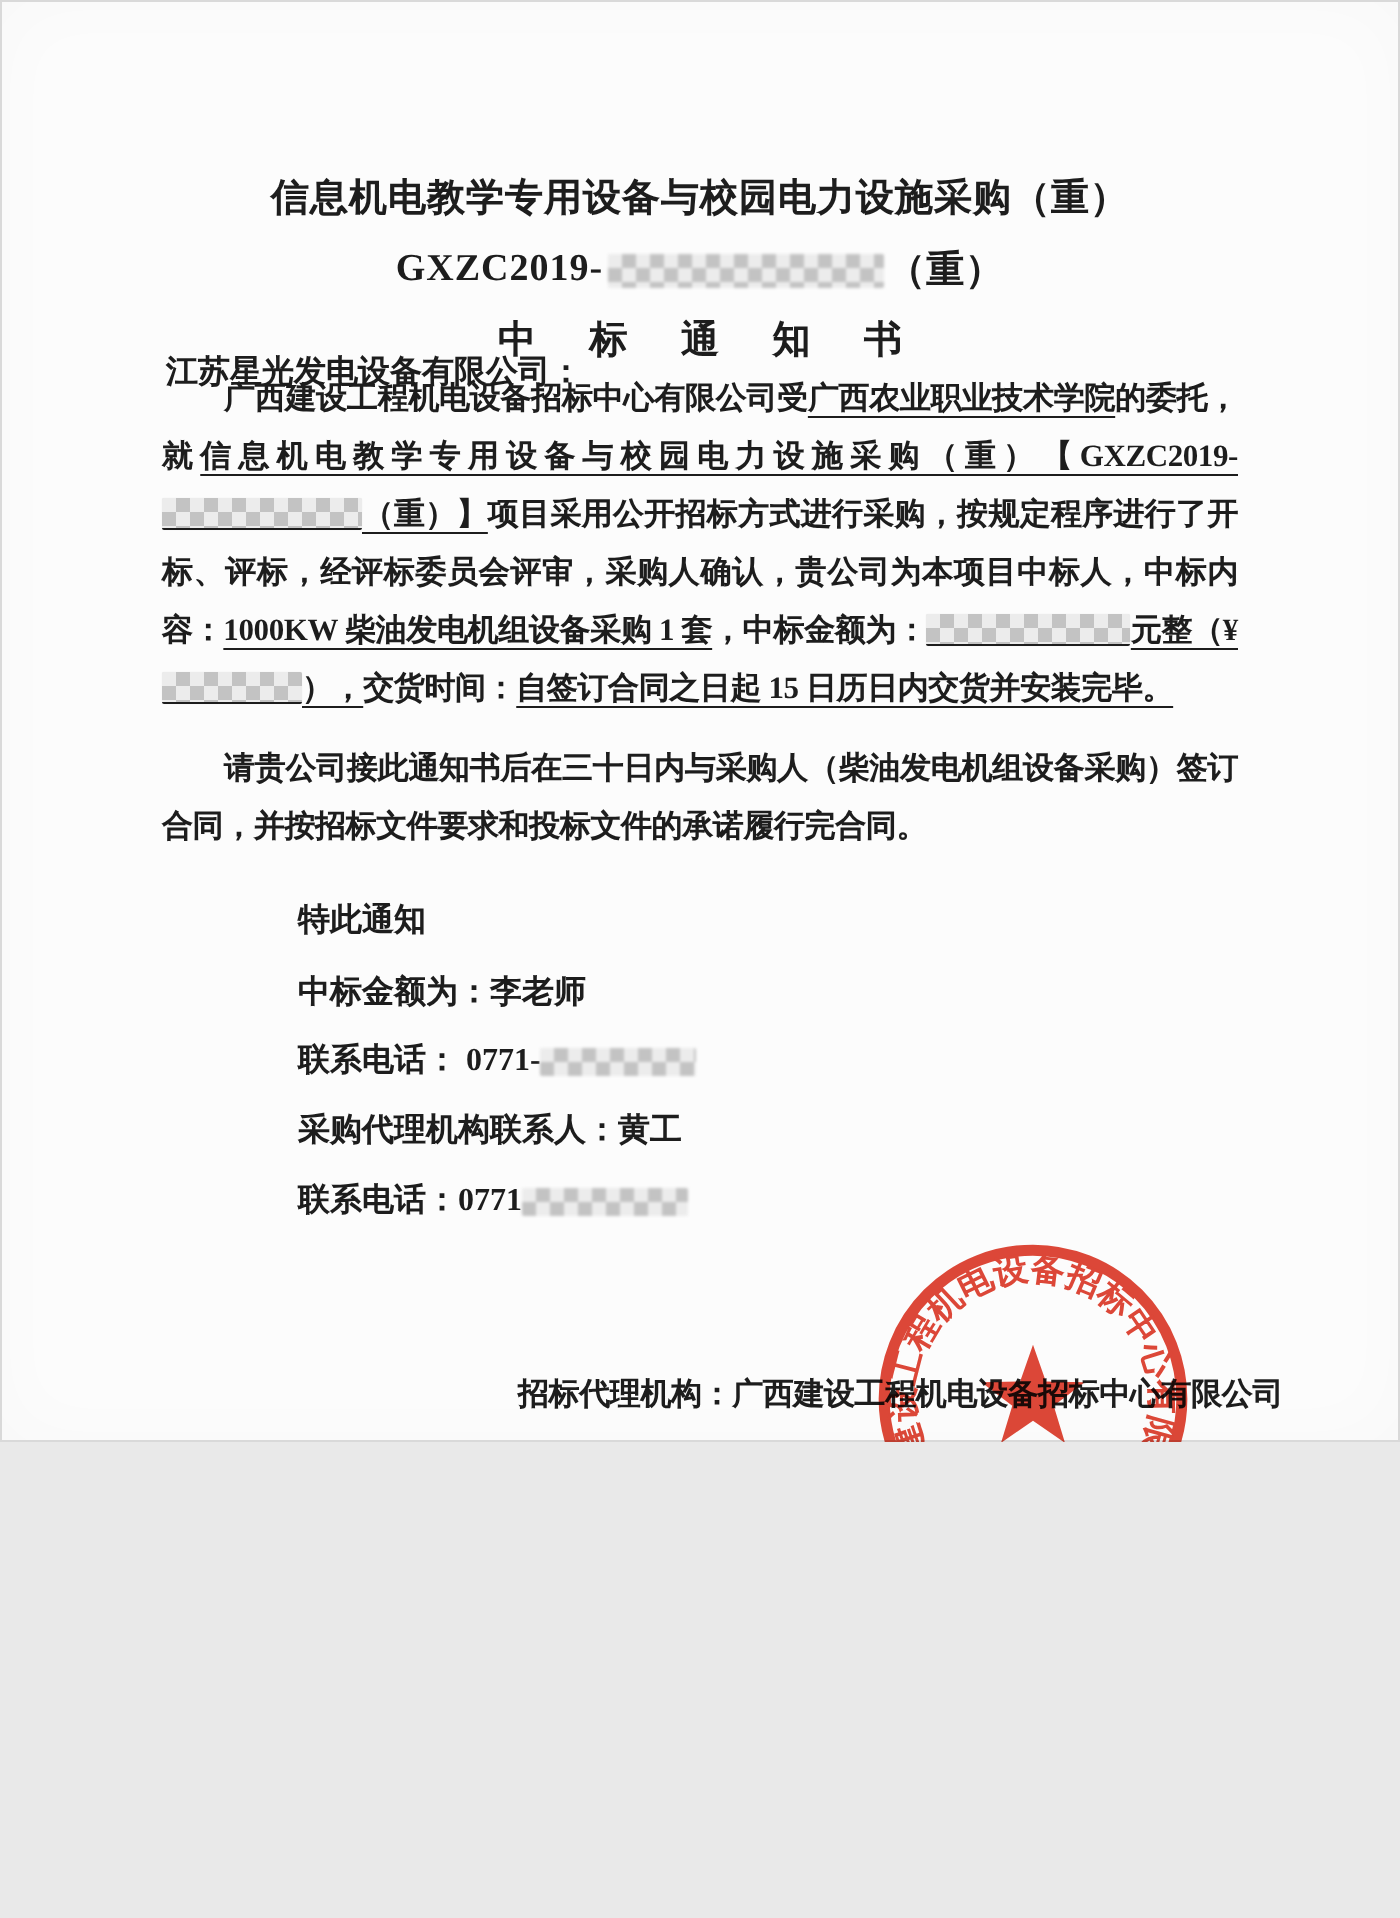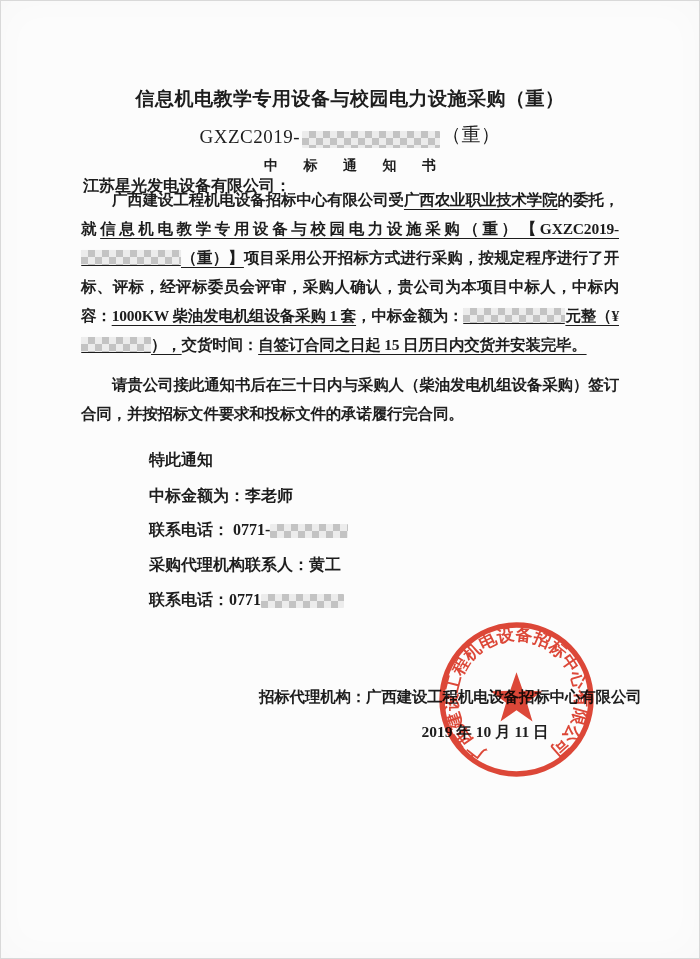--- a/index.html
+++ b/index.html
@@ -3,37 +3,37 @@
 <meta charset="utf-8">
 <style>
   html,body{margin:0;padding:0;}
   body{
     width:700px;height:959px;
     background:#e9e9e9;
     font-family:"Liberation Serif","DejaVu Serif",serif;
   }
   .page{
     position:relative;
-    width:700px;height:959px;
+    width:700px;height:721px;
     background:#fcfcfc;
     box-shadow:inset 0 0 0 1px #d9d9d9, inset 0 0 40px rgba(0,0,0,0.02);
     overflow:hidden;
     color:#1d1d1d;
   }
   
   .title-block{position:absolute;top:86px;left:0;width:700px;text-align:center;}
   .title-line1{
     font-size:19px;font-weight:700;letter-spacing:0.5px;margin:0;
   }
   .title-line2{
-    margin-top:10px;font-size:19px;font-weight:400;letter-spacing:0.5px;
-    display:flex;align-items:flex-end;justify-content:center;gap:2px;
+    margin-top:10px;font-size:19px;font-weight:700;letter-spacing:0.5px;
+    display:flex;align-items:center;justify-content:center;gap:2px;
   }
   .title-line3{
-    margin-top:9px;font-size:14px;font-weight:700;
+    margin-top:9px;font-size:19px;font-weight:700;
     letter-spacing:11px;text-indent:11px;
   }
   
   .salutation{
     position:absolute;top:176px;left:83px;
     font-size:16px;font-weight:700;
   }
   .para{
     position:absolute;left:81px;width:538px;
     font-size:15.5px;font-weight:600;line-height:28.9px;

